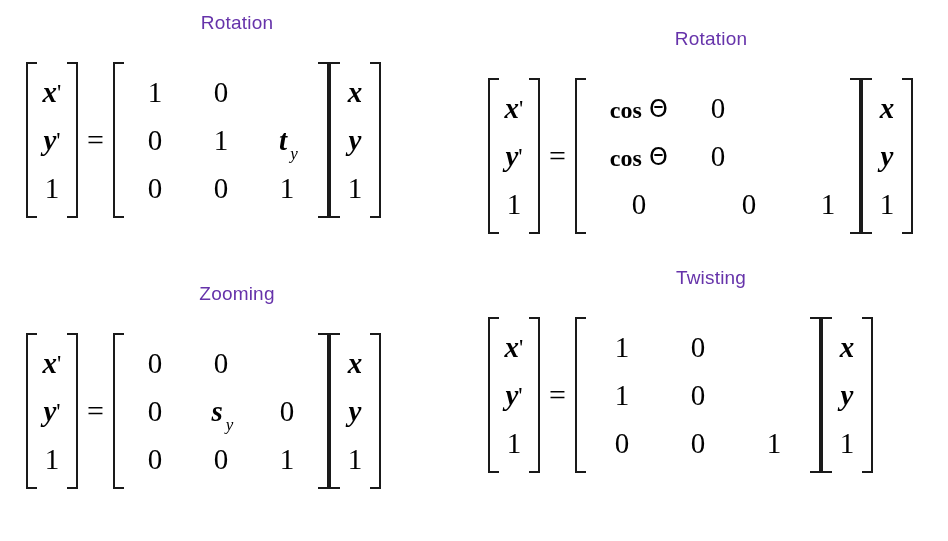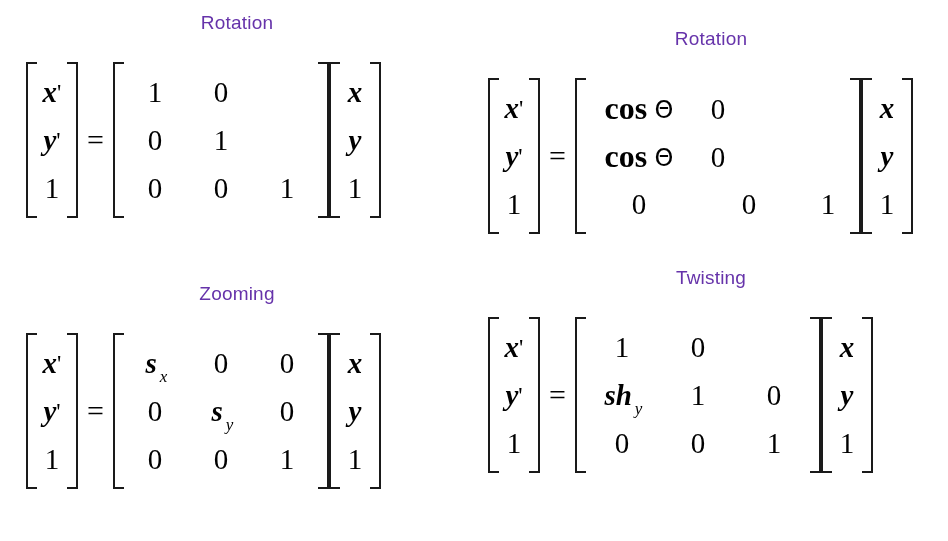--- a/index.html
+++ b/index.html
@@ -112,21 +112,21 @@
     font-style: italic;
     font-weight: bold;
   }
   .num {
     font-style: normal;
     font-weight: normal;
   }
   .fn {
     font-style: normal;
     font-weight: bold;
-    font-size: 32px;
+    font-size: 24px;
   }
   .sub {
     font-size: 17px;
     font-style: italic;
     font-weight: normal;
     position: relative;
     top: 9px;
     left: 3px;
   }
   .prime {
@@ -183,20 +183,21 @@
       <span class="equals">=</span>
 
       <div class="matrix mat3">
         <div class="mrow">
           <span class="mcell num">1</span>
           <span class="mcell num">0</span>
         </div>
         <div class="mrow">
           <span class="mcell num">0</span>
           <span class="mcell num">1</span>
+          <span class="mcell"><span class="var">t</span><span class="sub">y</span></span>
         </div>
         <div class="mrow">
           <span class="mcell num">0</span>
           <span class="mcell num">0</span>
           <span class="mcell num">1</span>
         </div>
       </div>
 
       <div class="matrix vec">
         <div class="mrow">
@@ -275,21 +276,20 @@
         </div>
         <div class="mrow">
           <span class="mcell num">1</span>
         </div>
       </div>
 
       <span class="equals">=</span>
 
       <div class="matrix mat3">
         <div class="mrow">
-          <span class="mcell"><span class="var">s</span><span class="sub">x</span></span>
           <span class="mcell num">0</span>
           <span class="mcell num">0</span>
         </div>
         <div class="mrow">
           <span class="mcell num">0</span>
           <span class="mcell"><span class="var">s</span><span class="sub">y</span></span>
           <span class="mcell num">0</span>
         </div>
         <div class="mrow">
           <span class="mcell num">0</span>
@@ -330,21 +330,20 @@
       </div>
 
       <span class="equals">=</span>
 
       <div class="matrix mat3 twist">
         <div class="mrow">
           <span class="mcell num">1</span>
           <span class="mcell num">0</span>
         </div>
         <div class="mrow">
-          <span class="mcell"><span class="var">sh</span><span class="sub">y</span></span>
           <span class="mcell num">1</span>
           <span class="mcell num">0</span>
         </div>
         <div class="mrow">
           <span class="mcell num">0</span>
           <span class="mcell num">0</span>
           <span class="mcell num">1</span>
         </div>
       </div>
 

